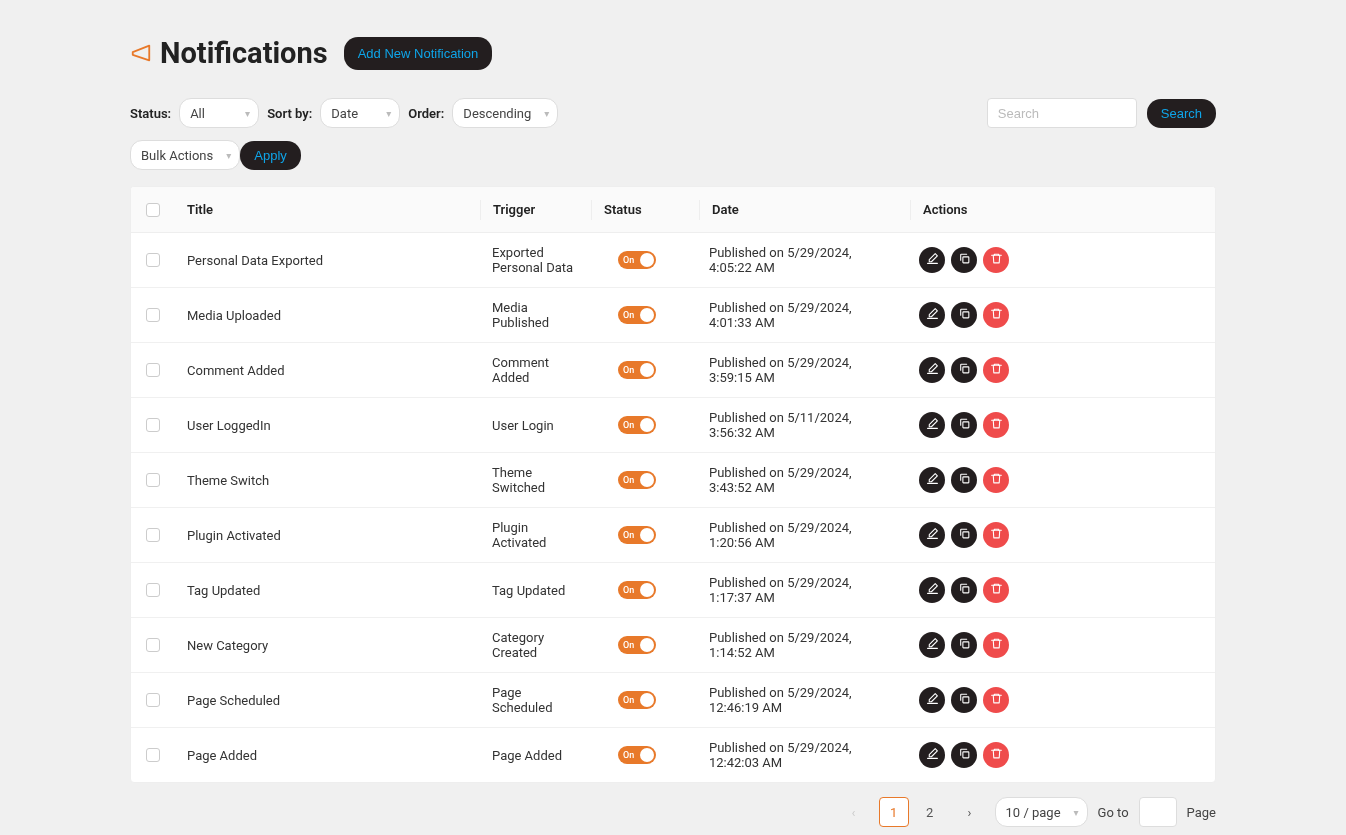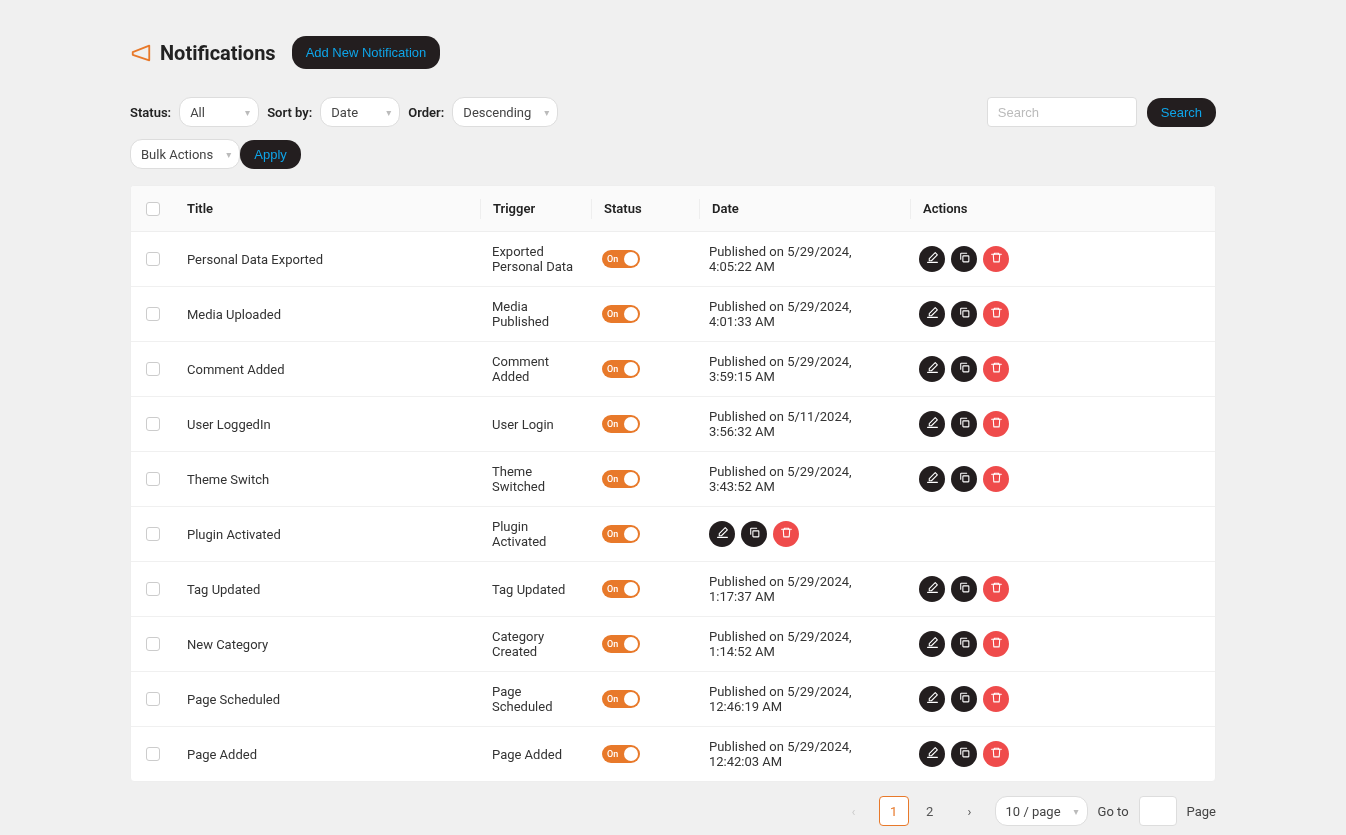--- a/index.html
+++ b/index.html
@@ -19,21 +19,21 @@
     gap: 16px;
     margin-bottom: 28px;
   }
   .title-wrap {
     display: flex;
     align-items: center;
     gap: 8px;
   }
   .megaphone-icon { width: 22px; height: 22px; }
   .page-title {
-    font-size: 20px;
+    font-size: 29px;
     font-weight: 700;
     color: #222;
   }
   .btn-dark {
     background: #231e1f;
     color: #0ea5e9;
     border: none;
     padding: 9px 14px;
     font-size: 13px;
     border-radius: 14px;
@@ -135,20 +135,21 @@
   }
   .toggle {
     width: 38px; height: 18px;
     background: #e8792a;
     border-radius: 10px;
     position: relative;
     display: inline-flex;
     align-items: center;
     padding: 0 3px;
     cursor: pointer;
+    margin-left: 16px;
   }
   .toggle-label {
     color: #fff;
     font-size: 9px;
     font-weight: 500;
     margin-left: 2px;
   }
   .toggle-knob {
     position: absolute;
     right: 2px;
@@ -486,20 +487,23 @@
           </div>
           <div class="col col-trigger">
             <span class="row-text">Plugin Activated</span>
           </div>
           <div class="col col-status">
             <div class="toggle">
               <span class="toggle-label">On</span>
               <span class="toggle-knob"></span>
             </div>
           </div>
+          <div class="col col-date">
+            <span class="row-date">Published on 5/29/2024, 1:20:56 AM</span>
+          </div>
           <div class="col col-actions">
             <button class="action-btn dark">
               <span><svg viewBox="0 0 24 24" fill="none" stroke="#fff" stroke-width="2" stroke-linecap="round" stroke-linejoin="round">
                   <path d="M17 3l4 4-11 11H6v-4L17 3z"></path>
                   <path d="M3 21h18"></path>
                 </svg></span>
             </button>
             <button class="action-btn dark">
               <span><svg viewBox="0 0 24 24" fill="none" stroke="#fff" stroke-width="2" stroke-linecap="round" stroke-linejoin="round">
                   <rect x="9" y="9" width="11" height="11" rx="1"></rect>

